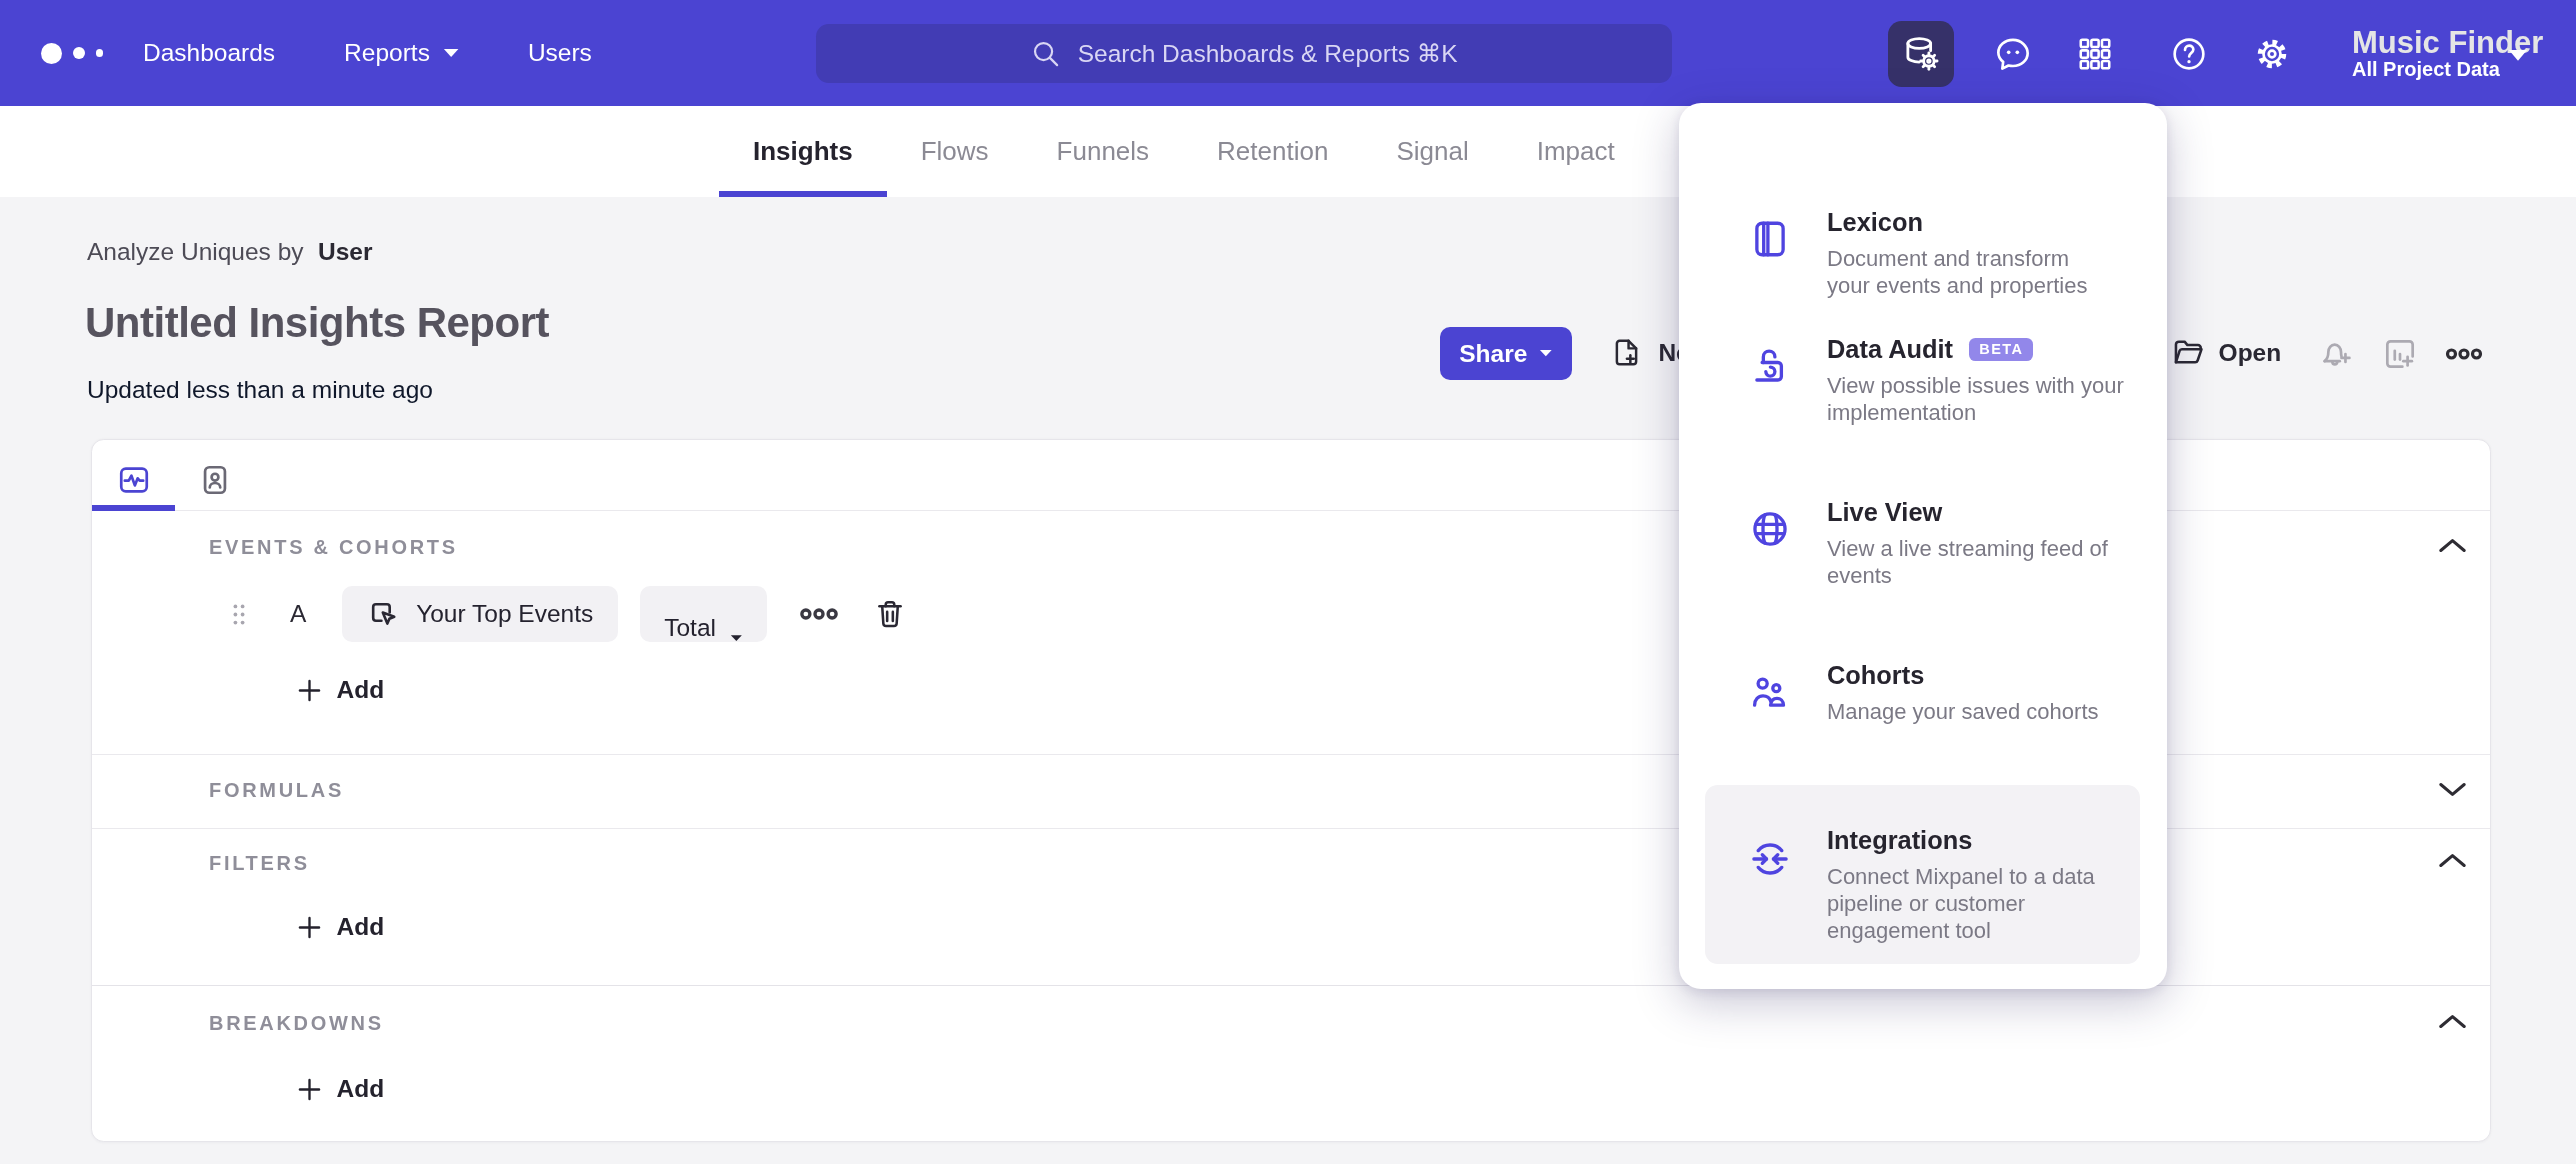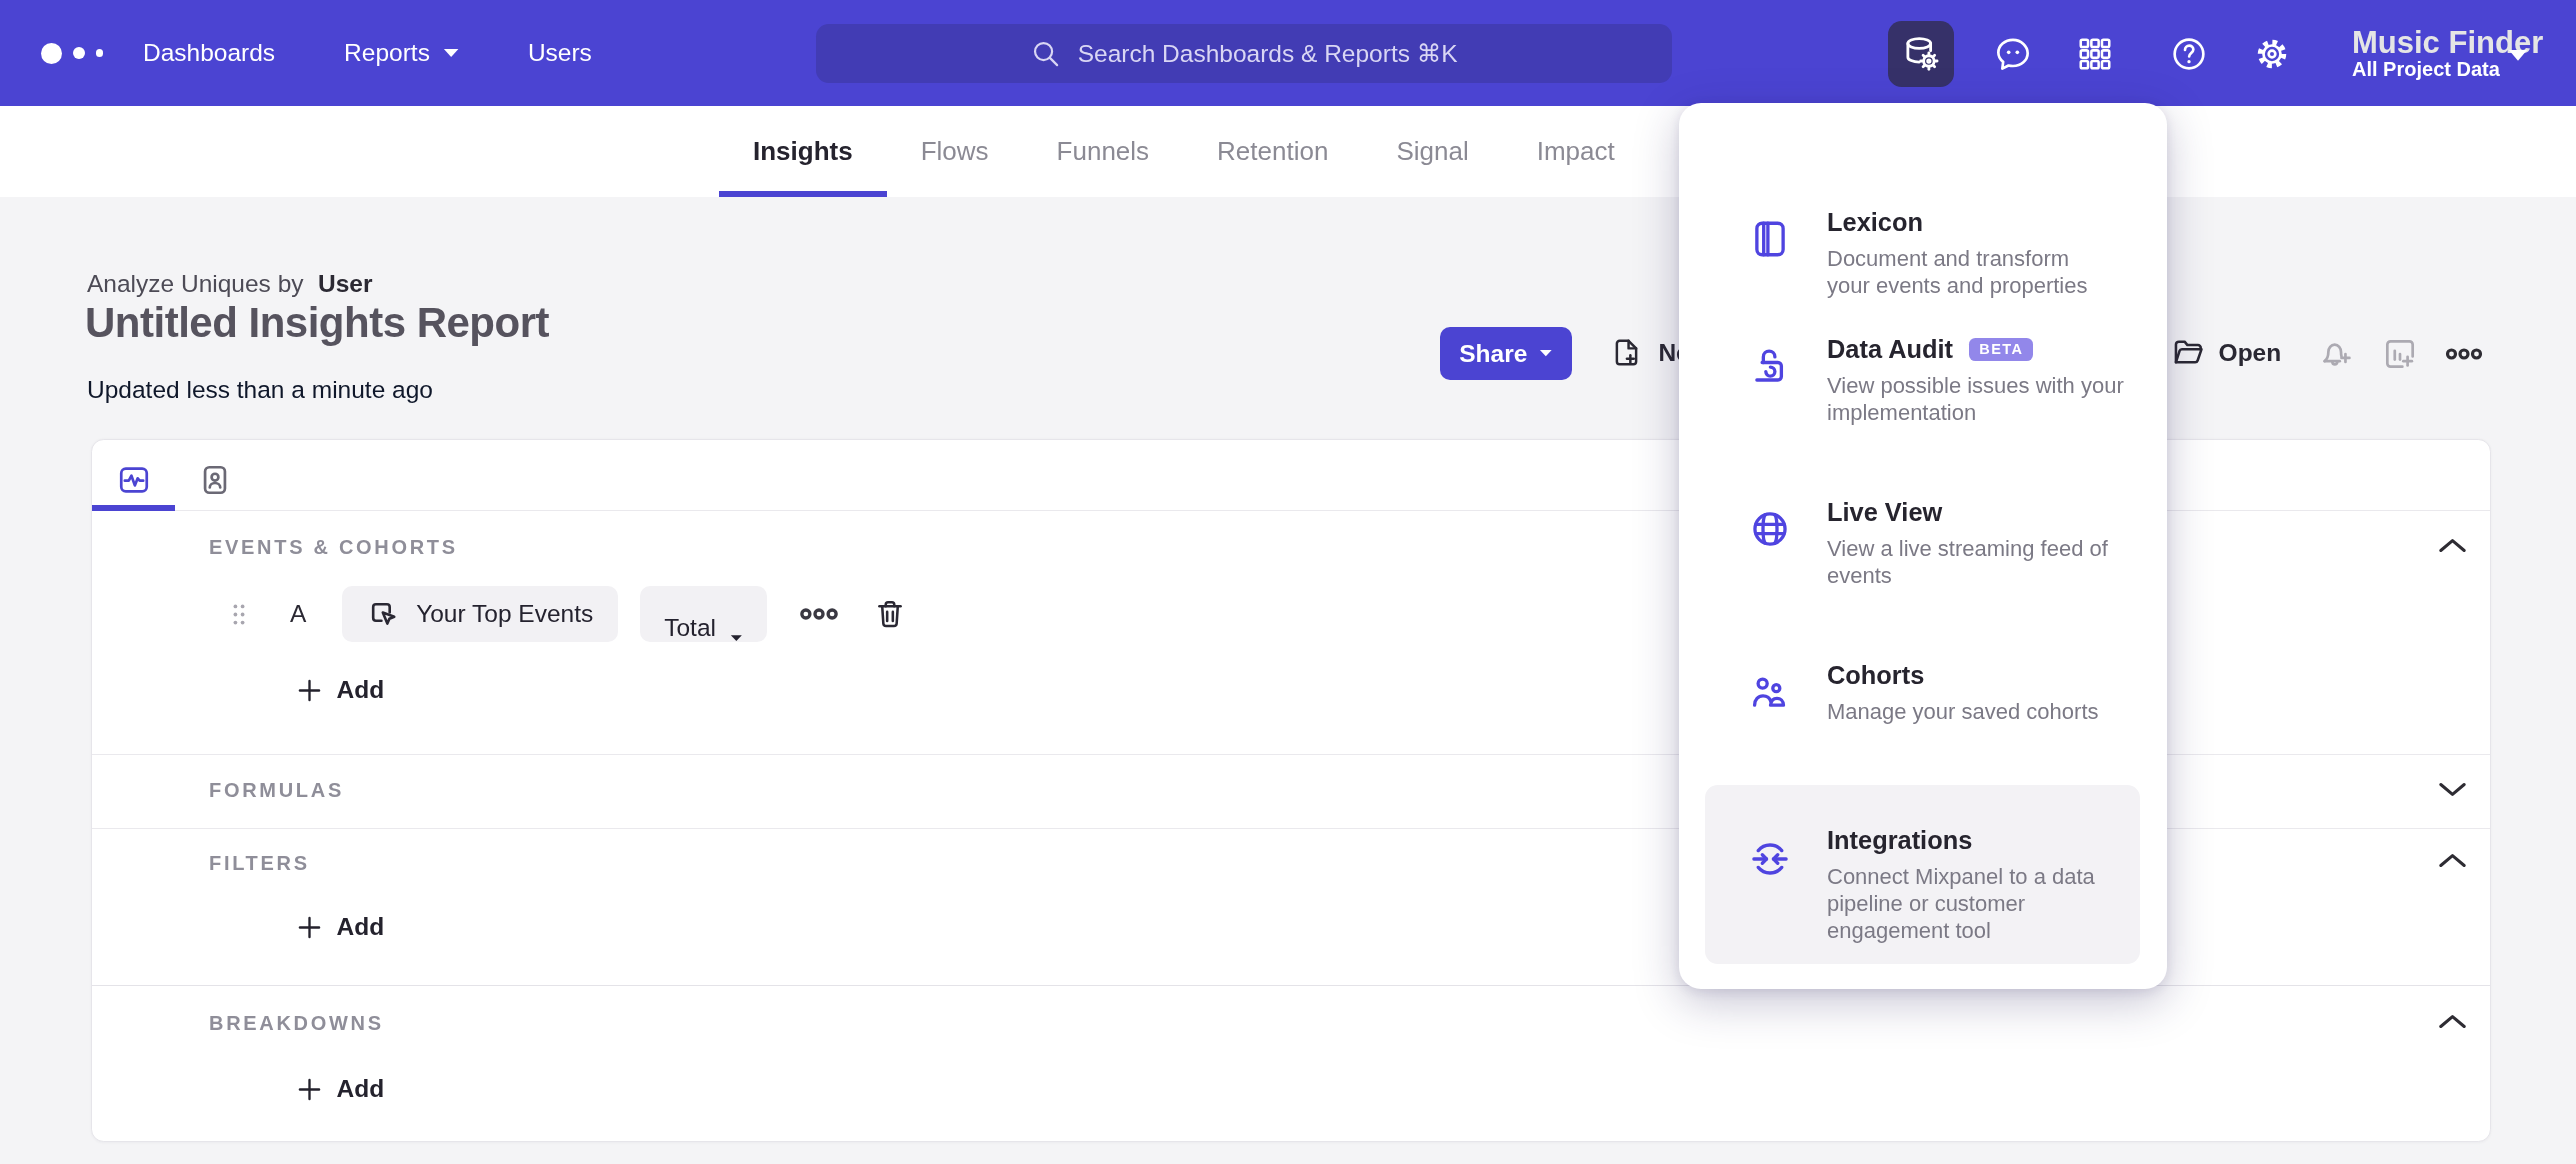--- a/index.html
+++ b/index.html
@@ -31,21 +31,21 @@
   .project-caret { position:absolute; left:2507px; top:49px; }
   
   .tabbar { position:absolute; left:0; top:106px; width:2576px; height:91px; background:#FFFFFF; }
   .tabs { position:absolute; left:719px; top:0; height:91px; display:flex; }
   .tab { position:relative; height:91px; display:flex; align-items:center; padding:0 34px; font-size:26px; color:#8B8A94; cursor:pointer; }
   .tab.active { color:#25232E; font-weight:600; }
   .tab.active::after { content:""; position:absolute; left:0; right:0; bottom:0; height:6.3px; background:#4B44D2; }
   
   .analyze-row { position:absolute; left:87px; top:238px; display:flex; gap:14.5px; align-items:baseline; }
   .analyze-label { font-size:24.5px; font-weight:500; color:#4D4B56; }
-  .analyze-value { font-size:24.5px; font-weight:700; color:#2B2933; cursor:pointer;margin-top:32px; }
+  .analyze-value { font-size:24.5px; font-weight:700; color:#2B2933; cursor:pointer; }
   .report-title { position:absolute; left:85px; top:299px; font-size:42px; font-weight:600; color:#56535E; letter-spacing:-0.5px; }
   .report-updated { position:absolute; left:87px; top:376px; font-size:24.5px; color:#0f172a; }
   .share-btn { position:absolute; left:1440px; top:327px; width:132px; height:53px; border-radius:10px; background:#4B44D2;
     display:flex; align-items:center; justify-content:center; gap:11.8px; color:#fff; font-size:24.5px; font-weight:600; cursor:pointer; }
   .new-btn { position:absolute; left:1610px; top:336px; display:flex; align-items:center; gap:15.4px; font-size:24.5px; font-weight:600; color:#2A2833; cursor:pointer; z-index:2; }
   .open-btn { position:absolute; left:2171px; top:336px; display:flex; align-items:center; gap:13.6px; font-size:24.5px; font-weight:600; color:#2A2833; cursor:pointer; }
   .hdr-icon { position:absolute; top:334px; width:40px; height:40px; display:flex; align-items:center; justify-content:center; cursor:pointer; }
   
   .card { position:absolute; left:91px; top:439px; width:2400px; height:703px; background:#fff;
     border:0.9px solid #E6E5EA; border-radius:12.7px; box-shadow:0 0.9px 2.7px rgba(30,28,50,0.04); }

